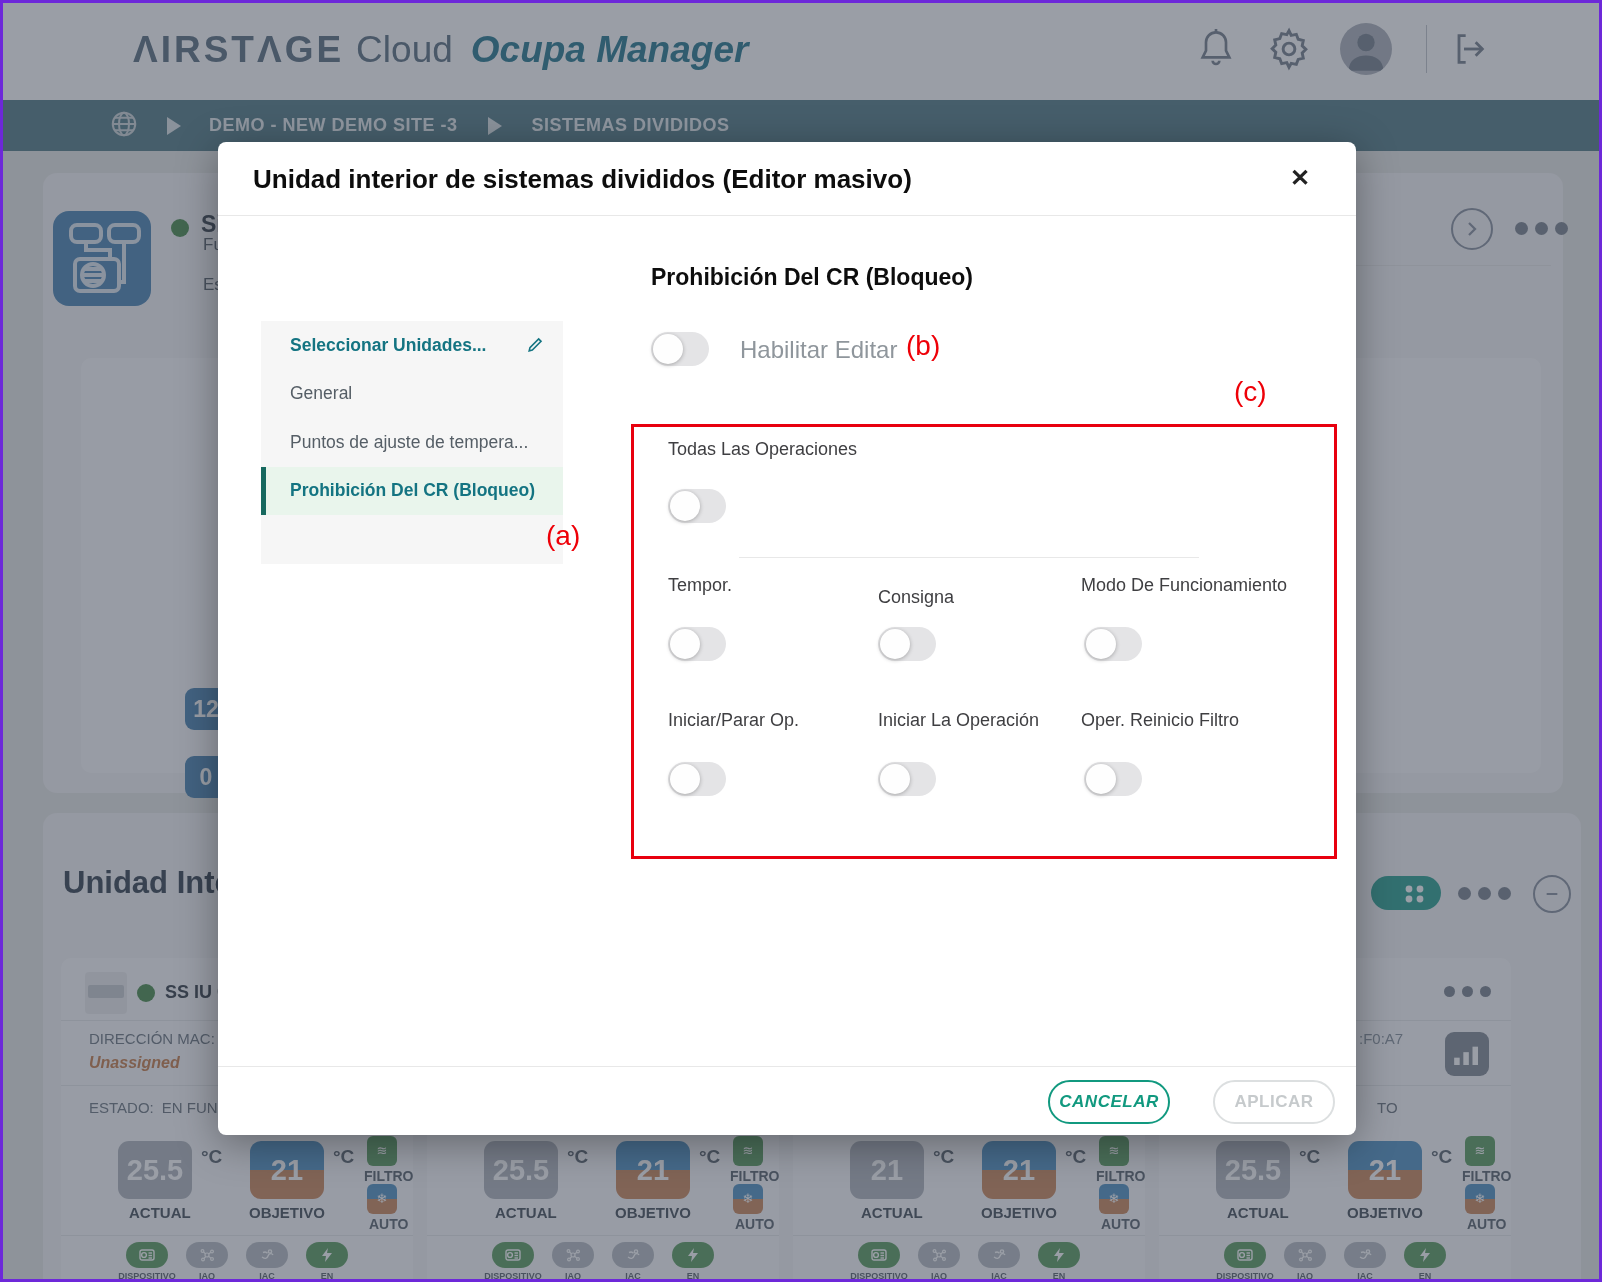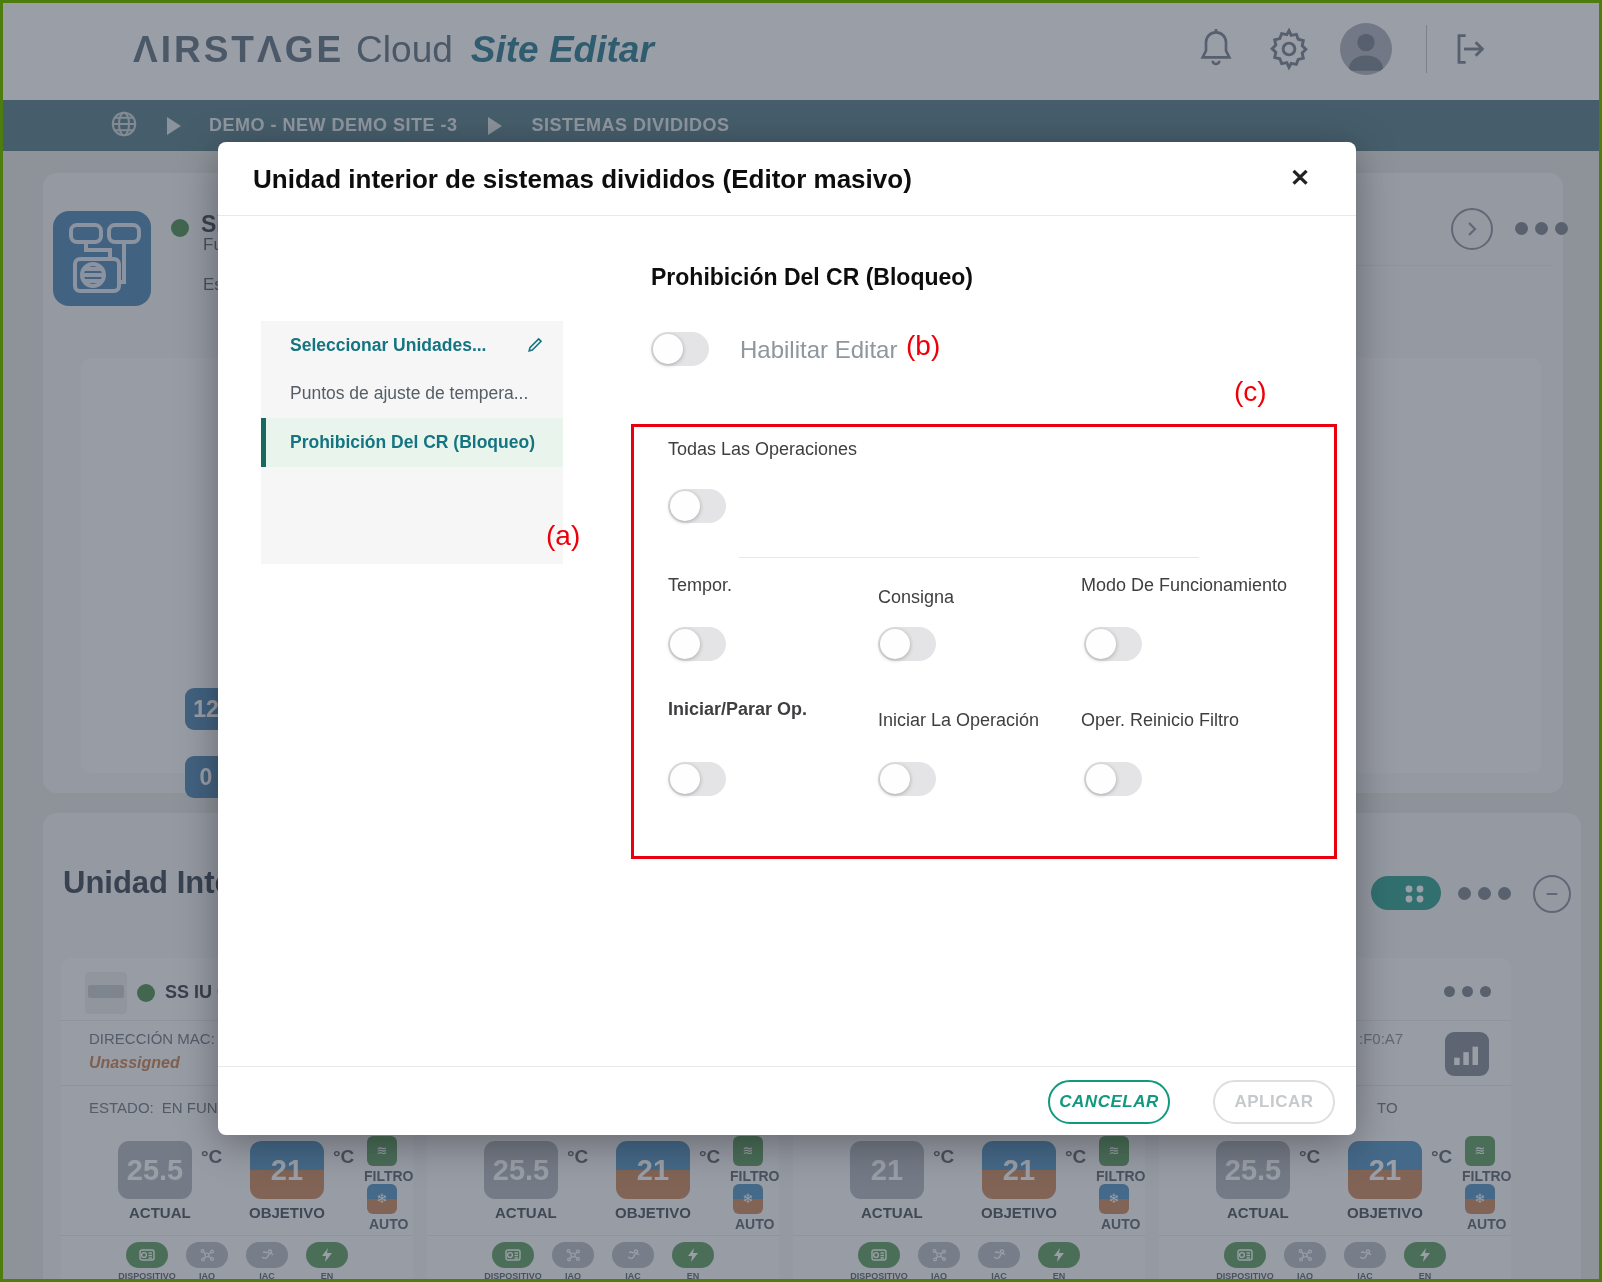--- a/index.html
+++ b/index.html
@@ -1,17 +1,17 @@
 <!DOCTYPE html>
 <html><head>
 <meta charset="utf-8">
 <style>
   html,body{margin:0;padding:0;background:#222;}
   *{box-sizing:border-box;font-family:"Liberation Sans",sans-serif;}
-  #frame{position:relative;width:1602px;height:1282px;background:#e7e8e6;overflow:hidden;border:3px solid #4d7c0f;}
+  #frame{position:relative;width:1602px;height:1282px;background:#e7e8e6;overflow:hidden;border:3px solid #6d28d9;}
   .abs{position:absolute;}
   
   #appHeader{left:0;top:0;width:100%;height:97px;background:#ffffff;}
   .brand{font-size:37px;letter-spacing:3px;color:#5e7283;font-weight:700;}
   .brand-light{font-size:37px;color:#5e7283;font-weight:400;margin-left:12px;}
   .brand-product{font-size:37px;color:#2b7b90;font-weight:700;font-style:italic;margin-left:18px;}
   .hicon{color:#79828f;}
   #breadcrumb{left:0;top:97px;width:100%;height:51px;background:#577f89;display:flex;align-items:center;}
   .bc-text{color:#e9eef0;font-weight:700;font-size:18px;letter-spacing:.5px;}
   .bc-tri{width:0;height:0;border-top:9px solid transparent;border-bottom:9px solid transparent;border-left:14px solid #dfe6e8;}
@@ -78,21 +78,21 @@
 </style>
 </head>
 <body>
 
 <div id="frame">
 
   <div class="abs" id="appHeader">
     <div class="abs" style="left:130px;top:26px;display:flex;align-items:baseline;">
       <span class="brand">ΛIRSTΛGE</span>
       <span class="brand-light">Cloud</span>
-      <span class="brand-product">Site Editar</span>
+      <span class="brand-product">Ocupa Manager</span>
     </div>
     <div class="abs hicon" style="left:1193px;top:24px;">
       <svg width="40" height="44" viewBox="0 0 24 26" fill="none" stroke="#79828f" stroke-width="1.6">
         <path d="M12 3a6 6 0 0 0-6 6v5l-2 4h16l-2-4V9a6 6 0 0 0-6-6z"></path>
           <path d="M10 20a2 2 0 0 0 4 0"></path>
           <line x1="12" y1="1" x2="12" y2="3"></line>
       </svg>
     </div>
     <div class="abs hicon" style="left:1264px;top:24px;">
       <svg width="44" height="44" viewBox="0 0 24 24" fill="none" stroke="#79828f" stroke-width="1.6">
@@ -537,20 +537,23 @@
     <div class="abs" id="sideMenu">
       <div class="smi teal">
         <span>Seleccionar Unidades...</span>
         <span class="pencil">
           <svg width="19" height="19" viewBox="0 0 24 24" fill="none" stroke="#147482" stroke-width="2">
               <path d="M4 20l1-4L16 5l3 3L8 19z"></path>
             </svg>
         </span>
       </div>
       <div class="smi">
+          <span>General</span>
+        </div>
+      <div class="smi">
           <span>Puntos de ajuste de tempera...</span>
         </div>
       <div class="smi teal sel">
           <span>Prohibición Del CR (Bloqueo)</span>
         </div>
     </div>
     <div class="abs red" style="left:328px;top:378px;">(a)</div>
 
     <div class="abs" id="secTitle">Prohibición Del CR (Bloqueo)</div>
     <div class="toggle" style="left:433px;top:190px;"></div>
@@ -563,21 +566,21 @@
       <div class="toggle" style="left:34px;top:62px;"></div>
       <div class="abs hr" style="left:105px;top:130px;width:460px;"></div>
 
       <div class="opLabel" style="left:34px;top:148px;">Tempor.</div>
       <div class="opLabel" style="left:244px;top:160px;">Consigna</div>
       <div class="opLabel" style="left:447px;top:148px;">Modo De Funcionamiento</div>
       <div class="toggle" style="left:34px;top:200px;"></div>
       <div class="toggle" style="left:244px;top:200px;"></div>
       <div class="toggle" style="left:450px;top:200px;"></div>
 
-      <div class="opLabel" style="left:34px;top:272px;font-weight:bold;">Iniciar/Parar Op.</div>
+      <div class="opLabel" style="left:34px;top:283px;">Iniciar/Parar Op.</div>
       <div class="opLabel" style="left:244px;top:283px;">Iniciar La Operación</div>
       <div class="opLabel" style="left:447px;top:283px;">Oper. Reinicio Filtro</div>
       <div class="toggle" style="left:34px;top:335px;"></div>
       <div class="toggle" style="left:244px;top:335px;"></div>
       <div class="toggle" style="left:450px;top:335px;"></div>
     </div>
 
     <div class="abs hr" style="left:0;top:924px;width:100%;"></div>
     <div id="footBtns">
       <div class="btn cancel" style="left:830px;top:938px;font-style:italic;">CANCELAR</div>

